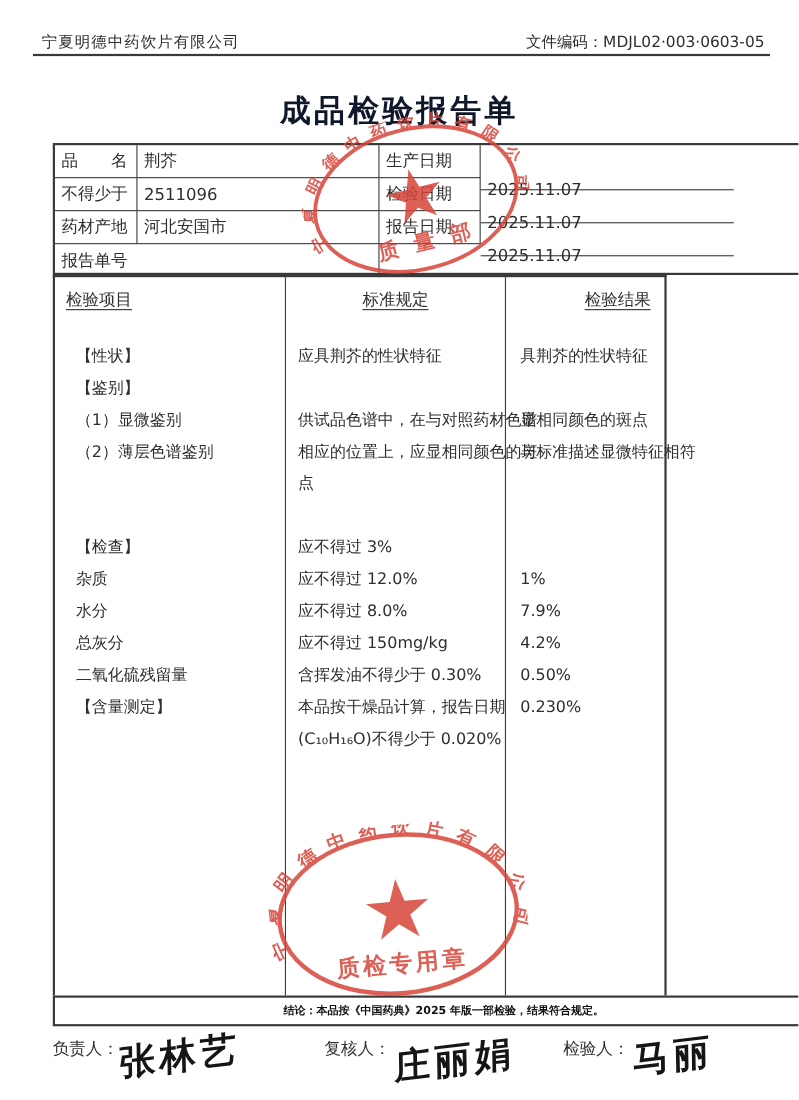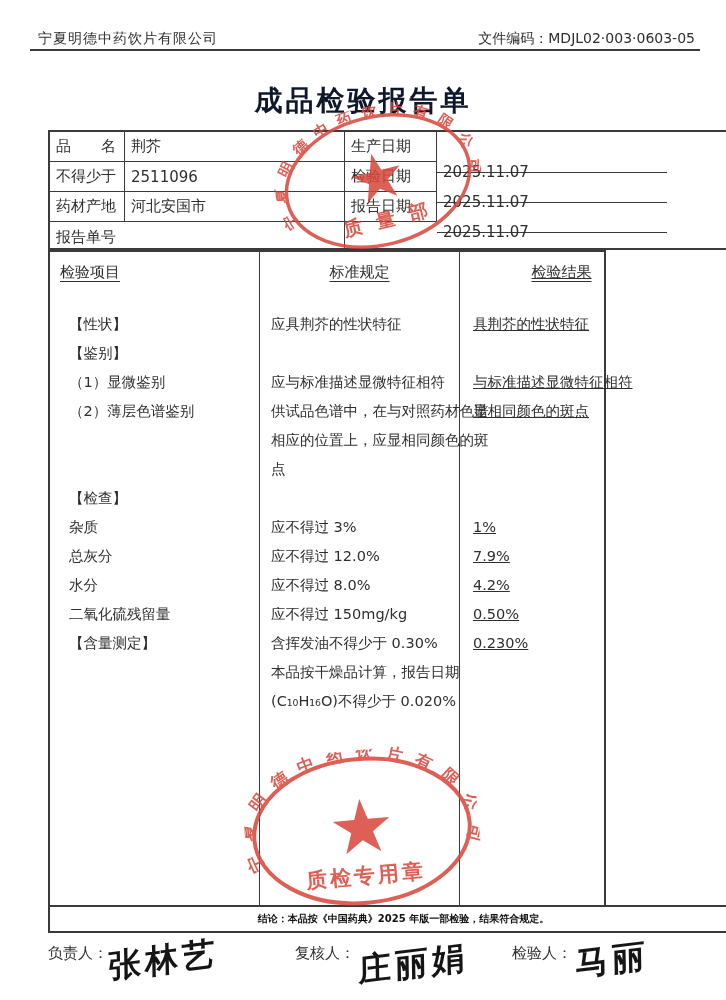--- a/index.html
+++ b/index.html
@@ -28,21 +28,21 @@
   .info-table .cell.last-row{border-bottom:none;}
   .info-table .span2a{grid-column:1 / 3;}
   .info-table .span2b{grid-column:3 / 5;}
   
   .result-table{
     position:absolute;left:48px;top:250px;width:558px;height:655px;
     border:2px solid #3a3a3a;border-bottom:none;box-sizing:border-box;
     display:grid;grid-template-columns:210px 200px 203px;font-size:14.5px;
   }
   .result-col{border-right:1px solid #3a3a3a;box-sizing:border-box;padding-top:0;}
-  .result-col.last{border-right:none;text-decoration:underline;}
+  .result-col.last{border-right:none;}
   .result-head{
     height:40px;display:flex;align-items:center;box-sizing:border-box;
     text-decoration:underline;text-underline-offset:4px;font-size:15px;
   }
   .head-left{padding-left:10px;}
   .head-center{justify-content:center;}
   .lines{padding-top:18px;}
   .line{height:29px;line-height:29px;white-space:nowrap;overflow:visible;}
   .col-item .line{padding-left:19px;}
   .col-std .line{padding-left:11px;}
@@ -101,54 +101,53 @@
       <div class="result-head head-left">检验项目</div>
       <div class="lines" id="col-item-lines">
           <div class="line">【性状】</div>
           <div class="line">【鉴别】</div>
           <div class="line">（1）显微鉴别</div>
           <div class="line">（2）薄层色谱鉴别</div>
           <div class="line"></div>
           <div class="line"></div>
           <div class="line">【检查】</div>
           <div class="line">杂质</div>
+          <div class="line">水分</div>
           <div class="line">总灰分</div>
-          <div class="line">水分</div>
           <div class="line">二氧化硫残留量</div>
           <div class="line">【含量测定】</div>
           <div class="line"></div>
           <div class="line"></div>
         </div>
     </div>
     <div class="result-col col-std">
       <div class="result-head head-center">标准规定</div>
       <div class="lines" id="col-std-lines">
           <div class="line">应具荆芥的性状特征</div>
           <div class="line"></div>
-          <div class="line">应与标准描述显微特征相符</div>
           <div class="line">供试品色谱中，在与对照药材色谱</div>
           <div class="line">相应的位置上，应显相同颜色的斑</div>
           <div class="line">点</div>
           <div class="line"></div>
           <div class="line">应不得过 3%</div>
           <div class="line">应不得过 12.0%</div>
           <div class="line">应不得过 8.0%</div>
           <div class="line">应不得过 150mg/kg</div>
           <div class="line">含挥发油不得少于 0.30%</div>
           <div class="line">本品按干燥品计算，报告日期</div>
           <div class="line">(C₁₀H₁₆O)不得少于 0.020%</div>
         </div>
     </div>
     <div class="result-col col-res last">
       <div class="result-head head-center">检验结果</div>
       <div class="lines" id="col-res-lines">
           <div class="line">具荆芥的性状特征</div>
           <div class="line"></div>
+          <div class="line">显相同颜色的斑点</div>
           <div class="line">与标准描述显微特征相符</div>
-          <div class="line">显相同颜色的斑点</div>
           <div class="line"></div>
           <div class="line"></div>
           <div class="line"></div>
           <div class="line">1%</div>
           <div class="line">7.9%</div>
           <div class="line">4.2%</div>
           <div class="line">0.50%</div>
           <div class="line">0.230%</div>
           <div class="line"></div>
         </div>

